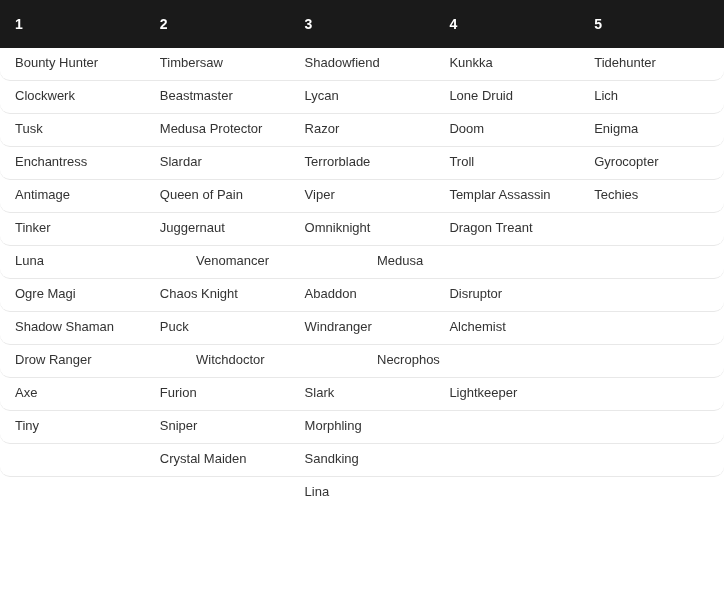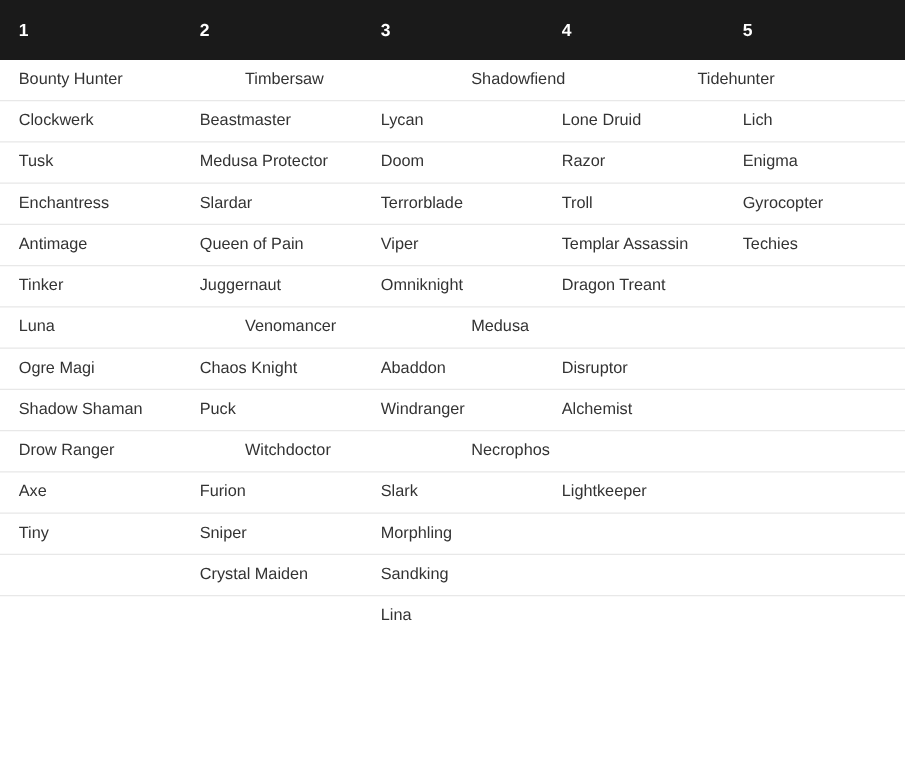--- a/index.html
+++ b/index.html
@@ -24,20 +24,21 @@
     }
     .header-cell {
       flex: 1;
       padding: 6px 15px;
       font-weight: bold;
       font-size: 14px;
     }
     .body-row {
       display: flex;
       border-bottom: 1px solid #e8e8e8;
+      border-radius: 10px;
     }
     .body-row:last-child {
       border-bottom: none;
       justify-content: flex-end;
     }
     .cell {
       flex: 1;
       padding: 7px 15px;
       color: #333;
       min-height: 32px;
@@ -52,34 +53,35 @@
       <div class="header-cell">2</div>
       <div class="header-cell">3</div>
       <div class="header-cell">4</div>
       <div class="header-cell">5</div>
     </div>
   <div class="body-rows">
   <div class="body-row">
         <div class="cell">Bounty Hunter</div>
         <div class="cell">Timbersaw</div>
         <div class="cell">Shadowfiend</div>
+        <div class="cell">Kunkka</div>
         <div class="cell">Tidehunter</div>
       </div>
       <div class="body-row">
         <div class="cell">Clockwerk</div>
         <div class="cell">Beastmaster</div>
         <div class="cell">Lycan</div>
         <div class="cell">Lone Druid</div>
         <div class="cell">Lich</div>
       </div>
       <div class="body-row">
         <div class="cell">Tusk</div>
         <div class="cell">Medusa Protector</div>
+        <div class="cell">Razor</div>
         <div class="cell">Doom</div>
-        <div class="cell">Razor</div>
         <div class="cell">Enigma</div>
       </div>
       <div class="body-row">
         <div class="cell">Enchantress</div>
         <div class="cell">Slardar</div>
         <div class="cell">Terrorblade</div>
         <div class="cell">Troll</div>
         <div class="cell">Gyrocopter</div>
       </div>
       <div class="body-row">

